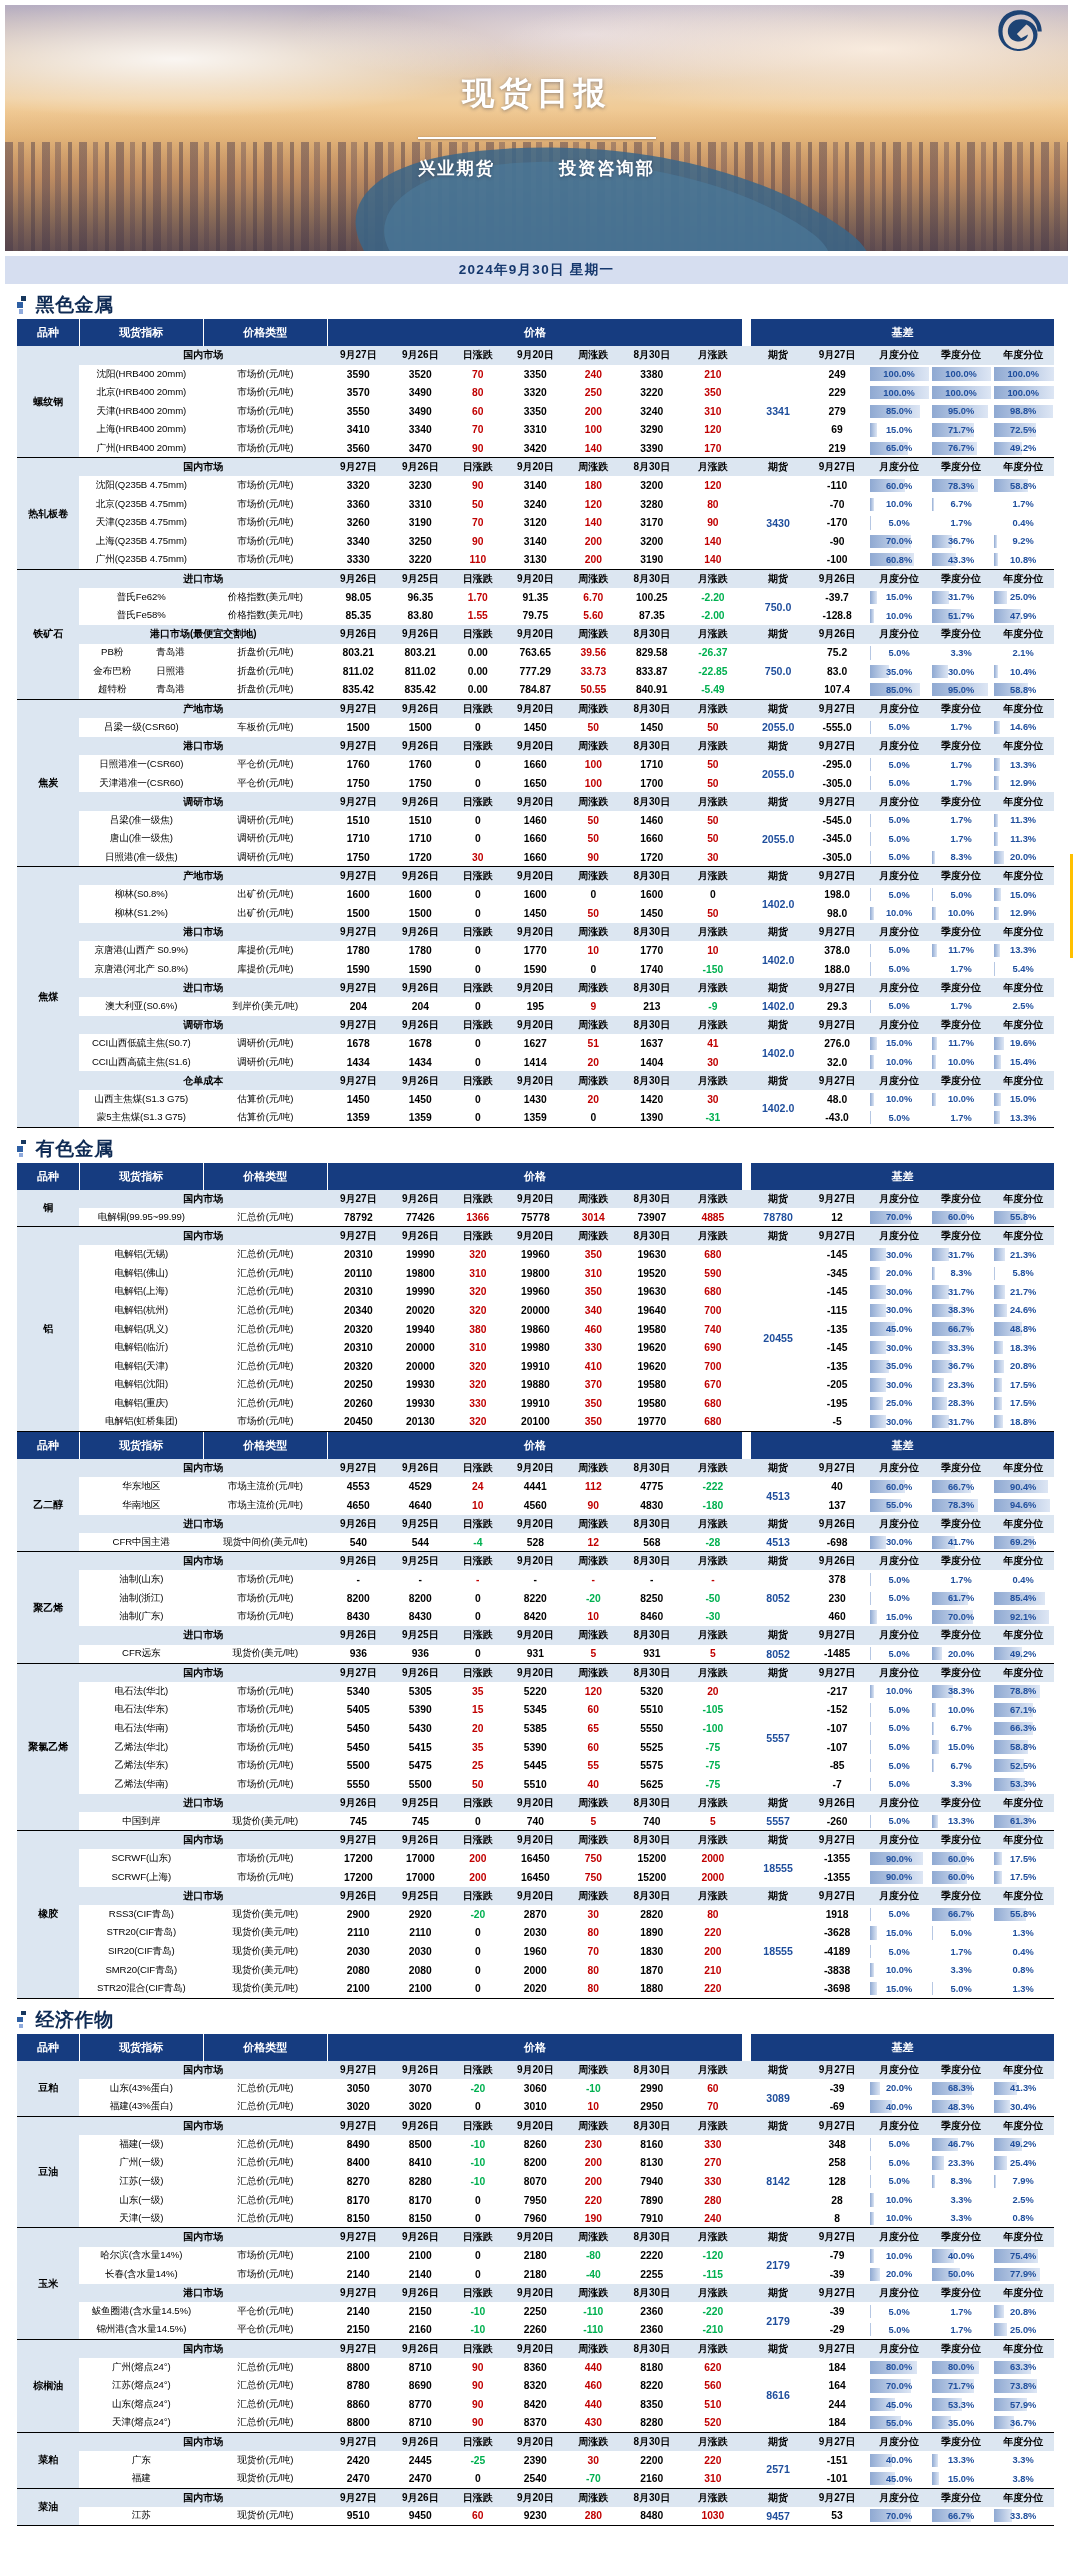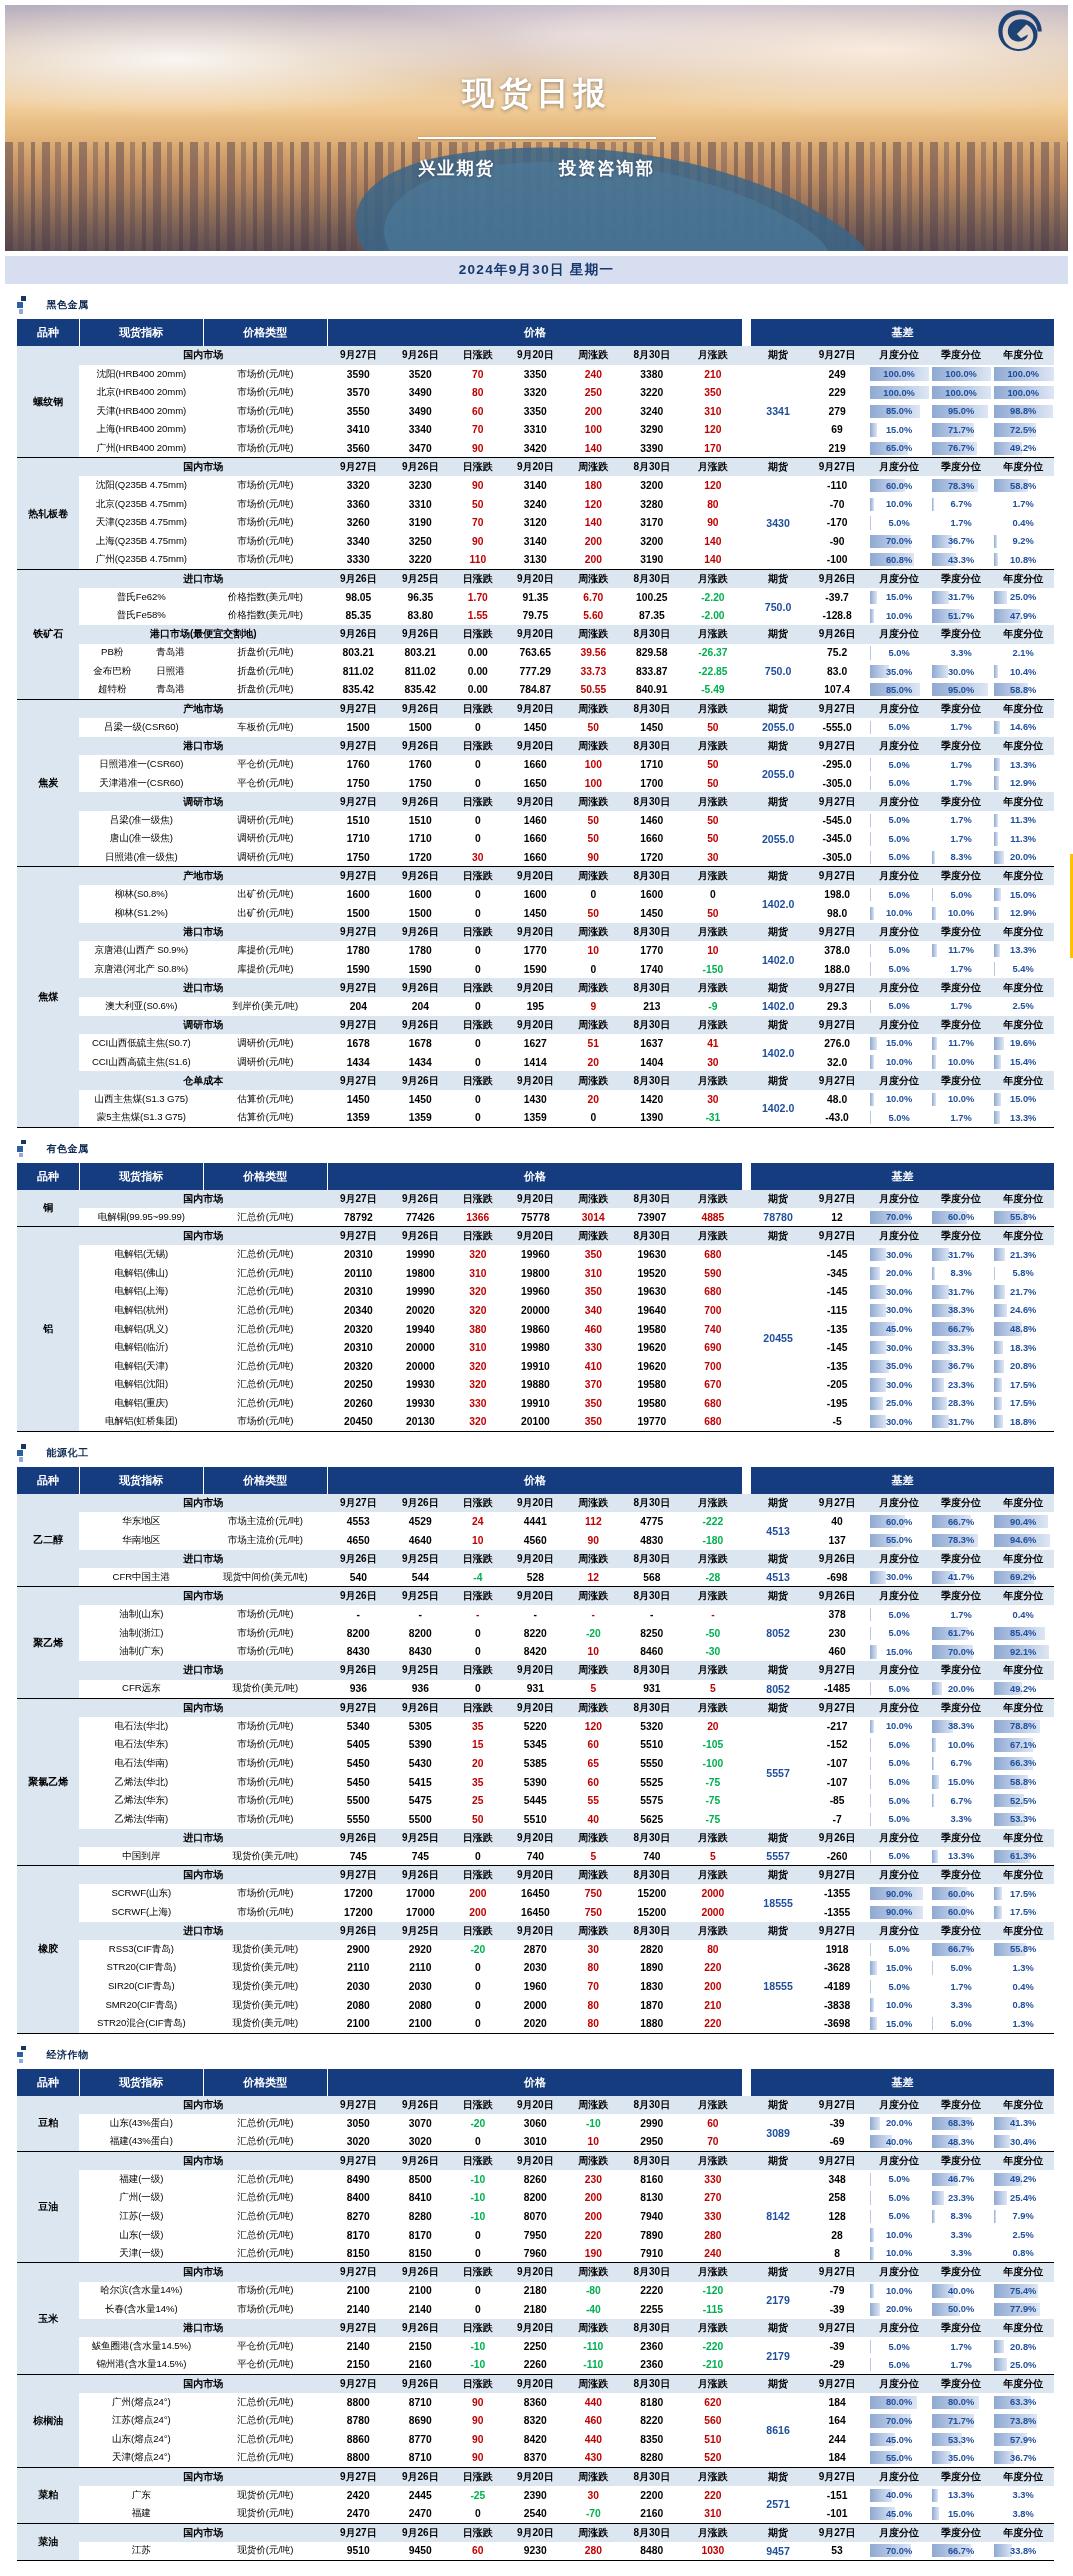--- a/index.html
+++ b/index.html
@@ -34,21 +34,21 @@
     justify-content:center;font-size:13.5px;font-weight:bold;color:#16386d;letter-spacing:1.3px}
 
   
   #report-body{margin:0 18px 0 17.3px}
   .sec-title{display:flex;align-items:center;margin:11.5px 0 4.5px 0;height:19px}
   .sec-icon{display:inline-flex;flex-direction:column;gap:1.3px;margin-right:5.8px}
   .sec-icon i{display:block}
   .sec-icon i:nth-child(1){width:4.5px;height:4.5px;background:#17375e;margin-left:3.8px}
   .sec-icon i:nth-child(2){width:5.8px;height:5.8px;background:#2e5fa3}
   .sec-icon i:nth-child(3){width:4.5px;height:4.5px;background:#8faadc;margin-left:1.3px}
-  .sec-label{margin:15px;font-size:10px;font-weight:bold;color:#0f2b54;letter-spacing:0.6px}
+  .sec-label{margin:4px;font-size:19px;font-weight:bold;color:#0f2b54;letter-spacing:0.6px}
 
   
   table.grid{border-collapse:collapse;table-layout:fixed;width:1037px;border-bottom:1.9px solid #000}
   table.grid td,table.grid th{padding:0;text-align:center;vertical-align:middle;overflow:hidden;white-space:nowrap}
   tr.navy th{background:#163c80;color:#fff;font-size:11px;font-weight:bold;height:27px;border-left:1.3px solid #fff}
   tr.navy th:first-child{border-left:none}
   tr.navy td.g{background:#fff}
   tr.mh{height:18.6px}
   tr.mh td{background:#dce6f1;font-weight:bold;font-size:10px;color:#000}
   td.g{background:#fff}
@@ -1076,28 +1076,20 @@
             <td class="g"></td>
             <td class="basis">-5</td>
             <td class="pct"><i class="bar" style="width: calc(30% - 2.6px);"></i><span>30.0%</span></td>
             <td class="pct"><i class="bar" style="width: calc(31.7% - 2.6px);"></i><span>31.7%</span></td>
             <td class="pct"><i class="bar" style="width: calc(18.8% - 2.6px);"></i><span>18.8%</span></td>
           </tr>
         </tbody>
       </table>
     </section>
     <section class="section">
-      <div class="sec-title">
-        <span class="sec-icon">
-          <i></i>
-          <i></i>
-          <i></i>
-        </span>
-        <h2 class="sec-label">能源化工</h2>
-      </div>
       <table class="grid">
         <colgroup>
           <col style="width: 62px;">
           <col style="width: 124px;">
           <col style="width: 124px;">
           <col style="width: 62px;">
           <col style="width: 62px;">
           <col style="width: 53px;">
           <col style="width: 62px;">
           <col style="width: 54px;">

